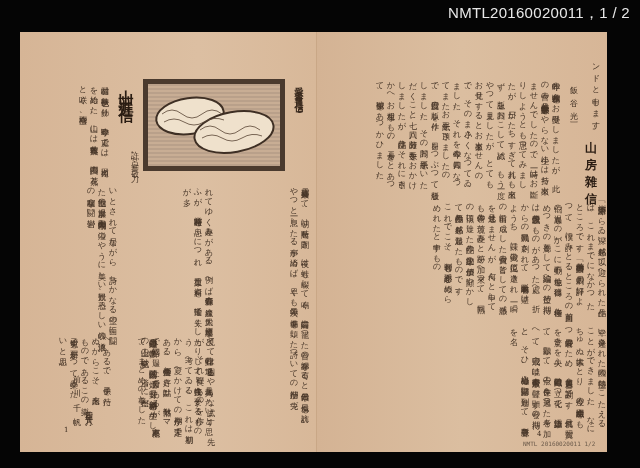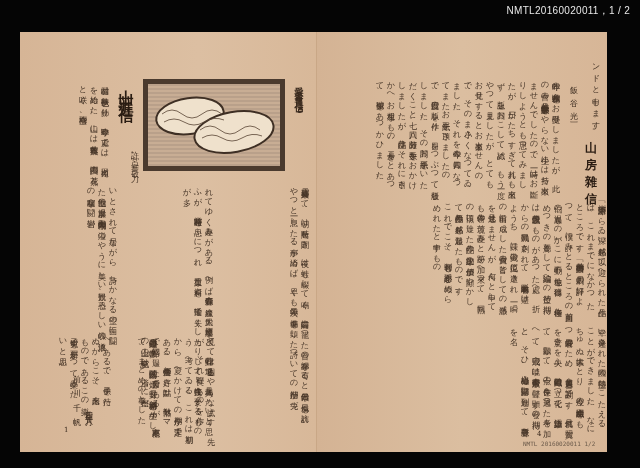--- a/index.html
+++ b/index.html
@@ -2,21 +2,21 @@
 <html><head>
 <meta charset="utf-8">
 <style>
   html, body { margin:0; padding:0; }
   body {
     width:640px; height:468px; background:#050505; position:relative; overflow:hidden;
     font-family: "DejaVu Serif", serif;
   }
   .archive-id {
     position:absolute; top:4px; right:10px; color:#e8e8e8;
-    font-family:"Liberation Sans", sans-serif; font-size:10px; letter-spacing:0.3px;
+    font-family:"Liberation Sans", sans-serif; font-size:15px; letter-spacing:0.3px;
   }
   .spread {
     position:absolute; left:20px; top:32px; width:586px; height:420px;
     background:#d9b99a;
   }
   .page { position:absolute; top:0; height:420px; overflow:hidden; }
   .page.left { left:0; width:296px; background:linear-gradient(90deg,#d6b596 0%,#dcbfa2 60%,#d8b899 100%); }
   .page.right { left:296px; width:290px; background:linear-gradient(90deg,#d4b394 0%,#dbbea0 50%,#d7b697 100%); border-left:1px solid #c9a786; }
   .col-block {
     position:absolute; writing-mode:vertical-rl; color:#3a2a1e; font-size:8.2px;

